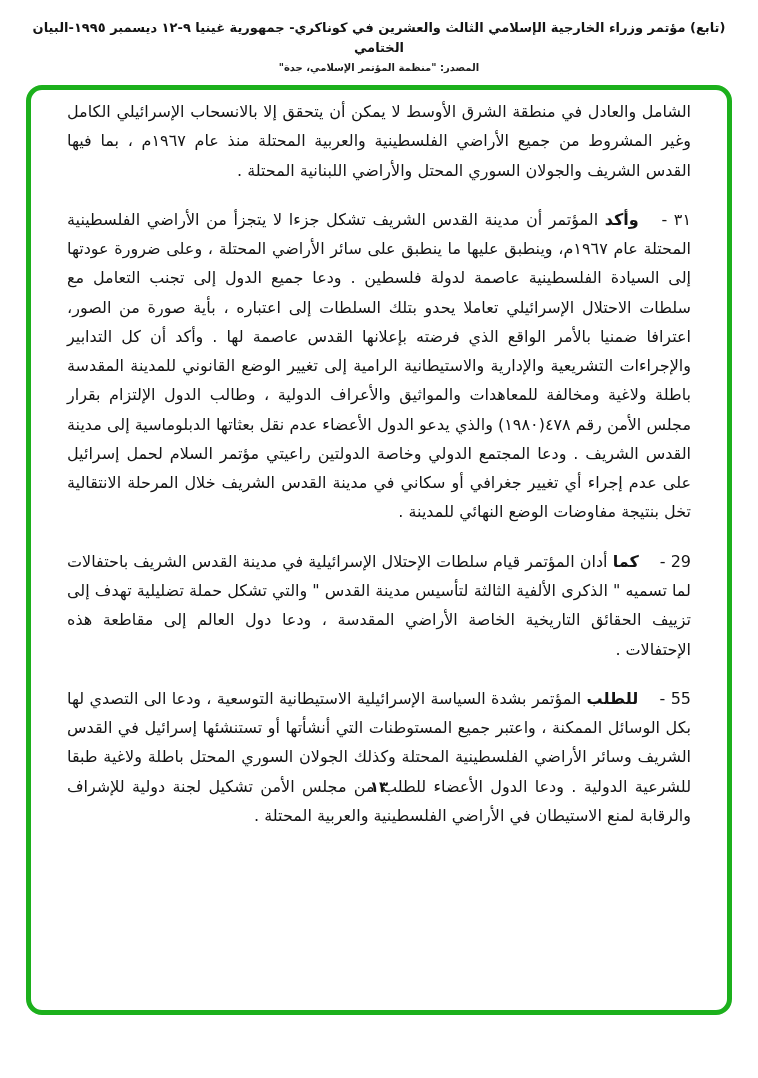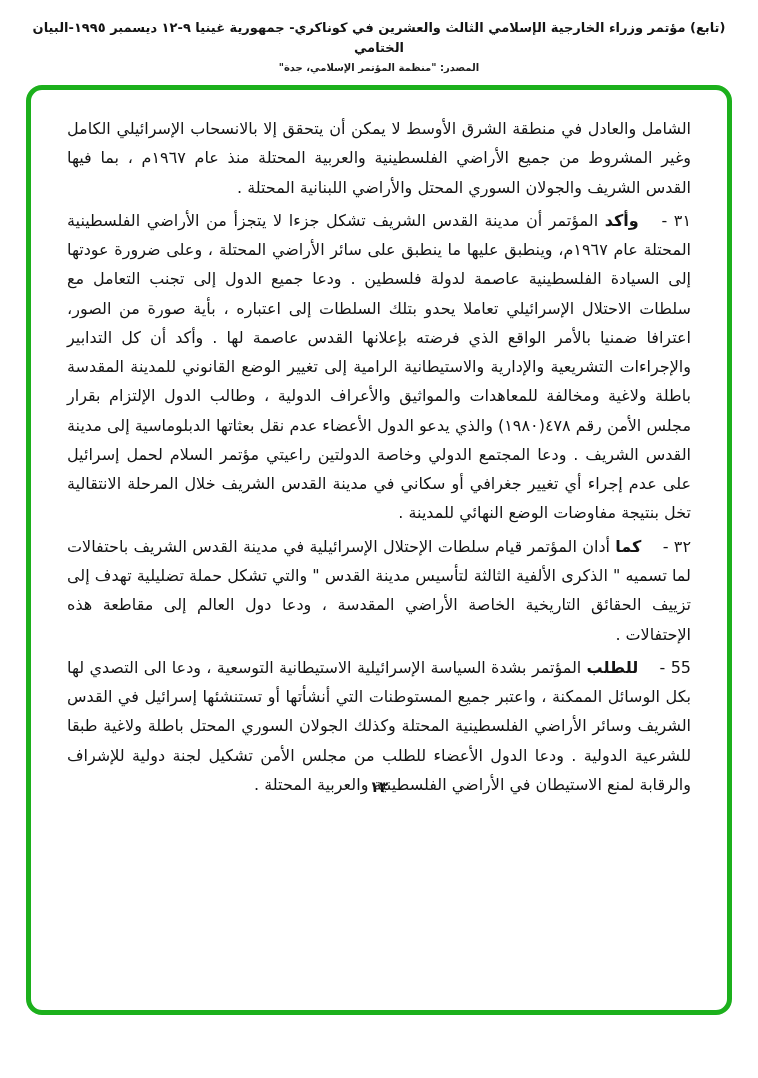--- a/index.html
+++ b/index.html
@@ -21,32 +21,32 @@
     line-height: 1.5;
   }
   .header-line2 {
     font-size: 10px; font-weight: bold; margin-top: 5px; color: #1d1d1d;
   }
 
   .frame {
     margin: 12px 26px 0 26px;
     border: 5px solid var(--frame-green);
     border-radius: 16px;
-    padding: 24px 36px 26px 36px;
+    padding: 7px 36px 26px 36px;
     min-height: 930px;
   }
 
   .para {
     margin: 0;
     font-size: 16px;
     line-height: 1.83;
     text-align: justify;
     text-justify: inter-word;
   }
-  .para + .para { margin-top: 4px; }
+  .para + .para { margin-top: 20px; }
 
   .pnum { font-weight: normal; margin-left: 16px; white-space: nowrap; }
   .plead { font-weight: bold; }
 
   .footer {
     position: absolute;
     bottom: 14px; left: 0; right: 0;
     text-align: center;
     font-size: 15px;
     font-weight: bold;
@@ -66,21 +66,21 @@
 
     <p class="para">الشامل والعادل في منطقة الشرق الأوسط لا يمكن أن يتحقق إلا بالانسحاب الإسرائيلي الكامل وغير المشروط من جميع الأراضي الفلسطينية والعربية المحتلة منذ عام ١٩٦٧م ، بما فيها القدس الشريف والجولان السوري المحتل والأراضي اللبنانية المحتلة .</p>
 
     <p class="para">
       <span class="pnum">٣١ -</span>
       <span class="plead">وأكد</span>
       <span class="ptext">المؤتمر أن مدينة القدس الشريف تشكل جزءا لا يتجزأ من الأراضي الفلسطينية المحتلة عام ١٩٦٧م، وينطبق عليها ما ينطبق على سائر الأراضي المحتلة ، وعلى ضرورة عودتها إلى السيادة الفلسطينية عاصمة لدولة فلسطين . ودعا جميع الدول إلى تجنب التعامل مع سلطات الاحتلال الإسرائيلي تعاملا يحدو بتلك السلطات إلى اعتباره ، بأية صورة من الصور، اعترافا ضمنيا بالأمر الواقع الذي فرضته بإعلانها القدس عاصمة لها . وأكد أن كل التدابير والإجراءات التشريعية والإدارية والاستيطانية الرامية إلى تغيير الوضع القانوني للمدينة المقدسة باطلة ولاغية ومخالفة للمعاهدات والمواثيق والأعراف الدولية ، وطالب الدول الإلتزام بقرار مجلس الأمن رقم ٤٧٨(١٩٨٠) والذي يدعو الدول الأعضاء عدم نقل بعثاتها الدبلوماسية إلى مدينة القدس الشريف . ودعا المجتمع الدولي وخاصة الدولتين راعيتي مؤتمر السلام لحمل إسرائيل على عدم إجراء أي تغيير جغرافي أو سكاني في مدينة القدس الشريف خلال المرحلة الانتقالية تخل بنتيجة مفاوضات الوضع النهائي للمدينة .</span>
     </p>
 
     <p class="para">
-      <span class="pnum">٣٢ -</span>
+      <span class="pnum">29 -</span>
       <span class="plead">كما</span>
       <span class="ptext">أدان المؤتمر قيام سلطات الإحتلال الإسرائيلية في مدينة القدس الشريف باحتفالات لما تسميه " الذكرى الألفية الثالثة لتأسيس مدينة القدس " والتي تشكل حملة تضليلية تهدف إلى تزييف الحقائق التاريخية الخاصة الأراضي المقدسة ، ودعا دول العالم إلى مقاطعة هذه الإحتفالات .</span>
     </p>
 
     <p class="para">
       <span class="pnum">55 -</span>
       <span class="plead">للطلب</span>
       <span class="ptext">المؤتمر بشدة السياسة الإسرائيلية الاستيطانية التوسعية ، ودعا الى التصدي لها بكل الوسائل الممكنة ، واعتبر جميع المستوطنات التي أنشأتها أو تستنشئها إسرائيل في القدس الشريف وسائر الأراضي الفلسطينية المحتلة وكذلك الجولان السوري المحتل باطلة ولاغية طبقا للشرعية الدولية .  ودعا الدول الأعضاء للطلب من مجلس الأمن تشكيل لجنة دولية للإشراف والرقابة لمنع الاستيطان في الأراضي الفلسطينية والعربية المحتلة .</span>
     </p>
 

